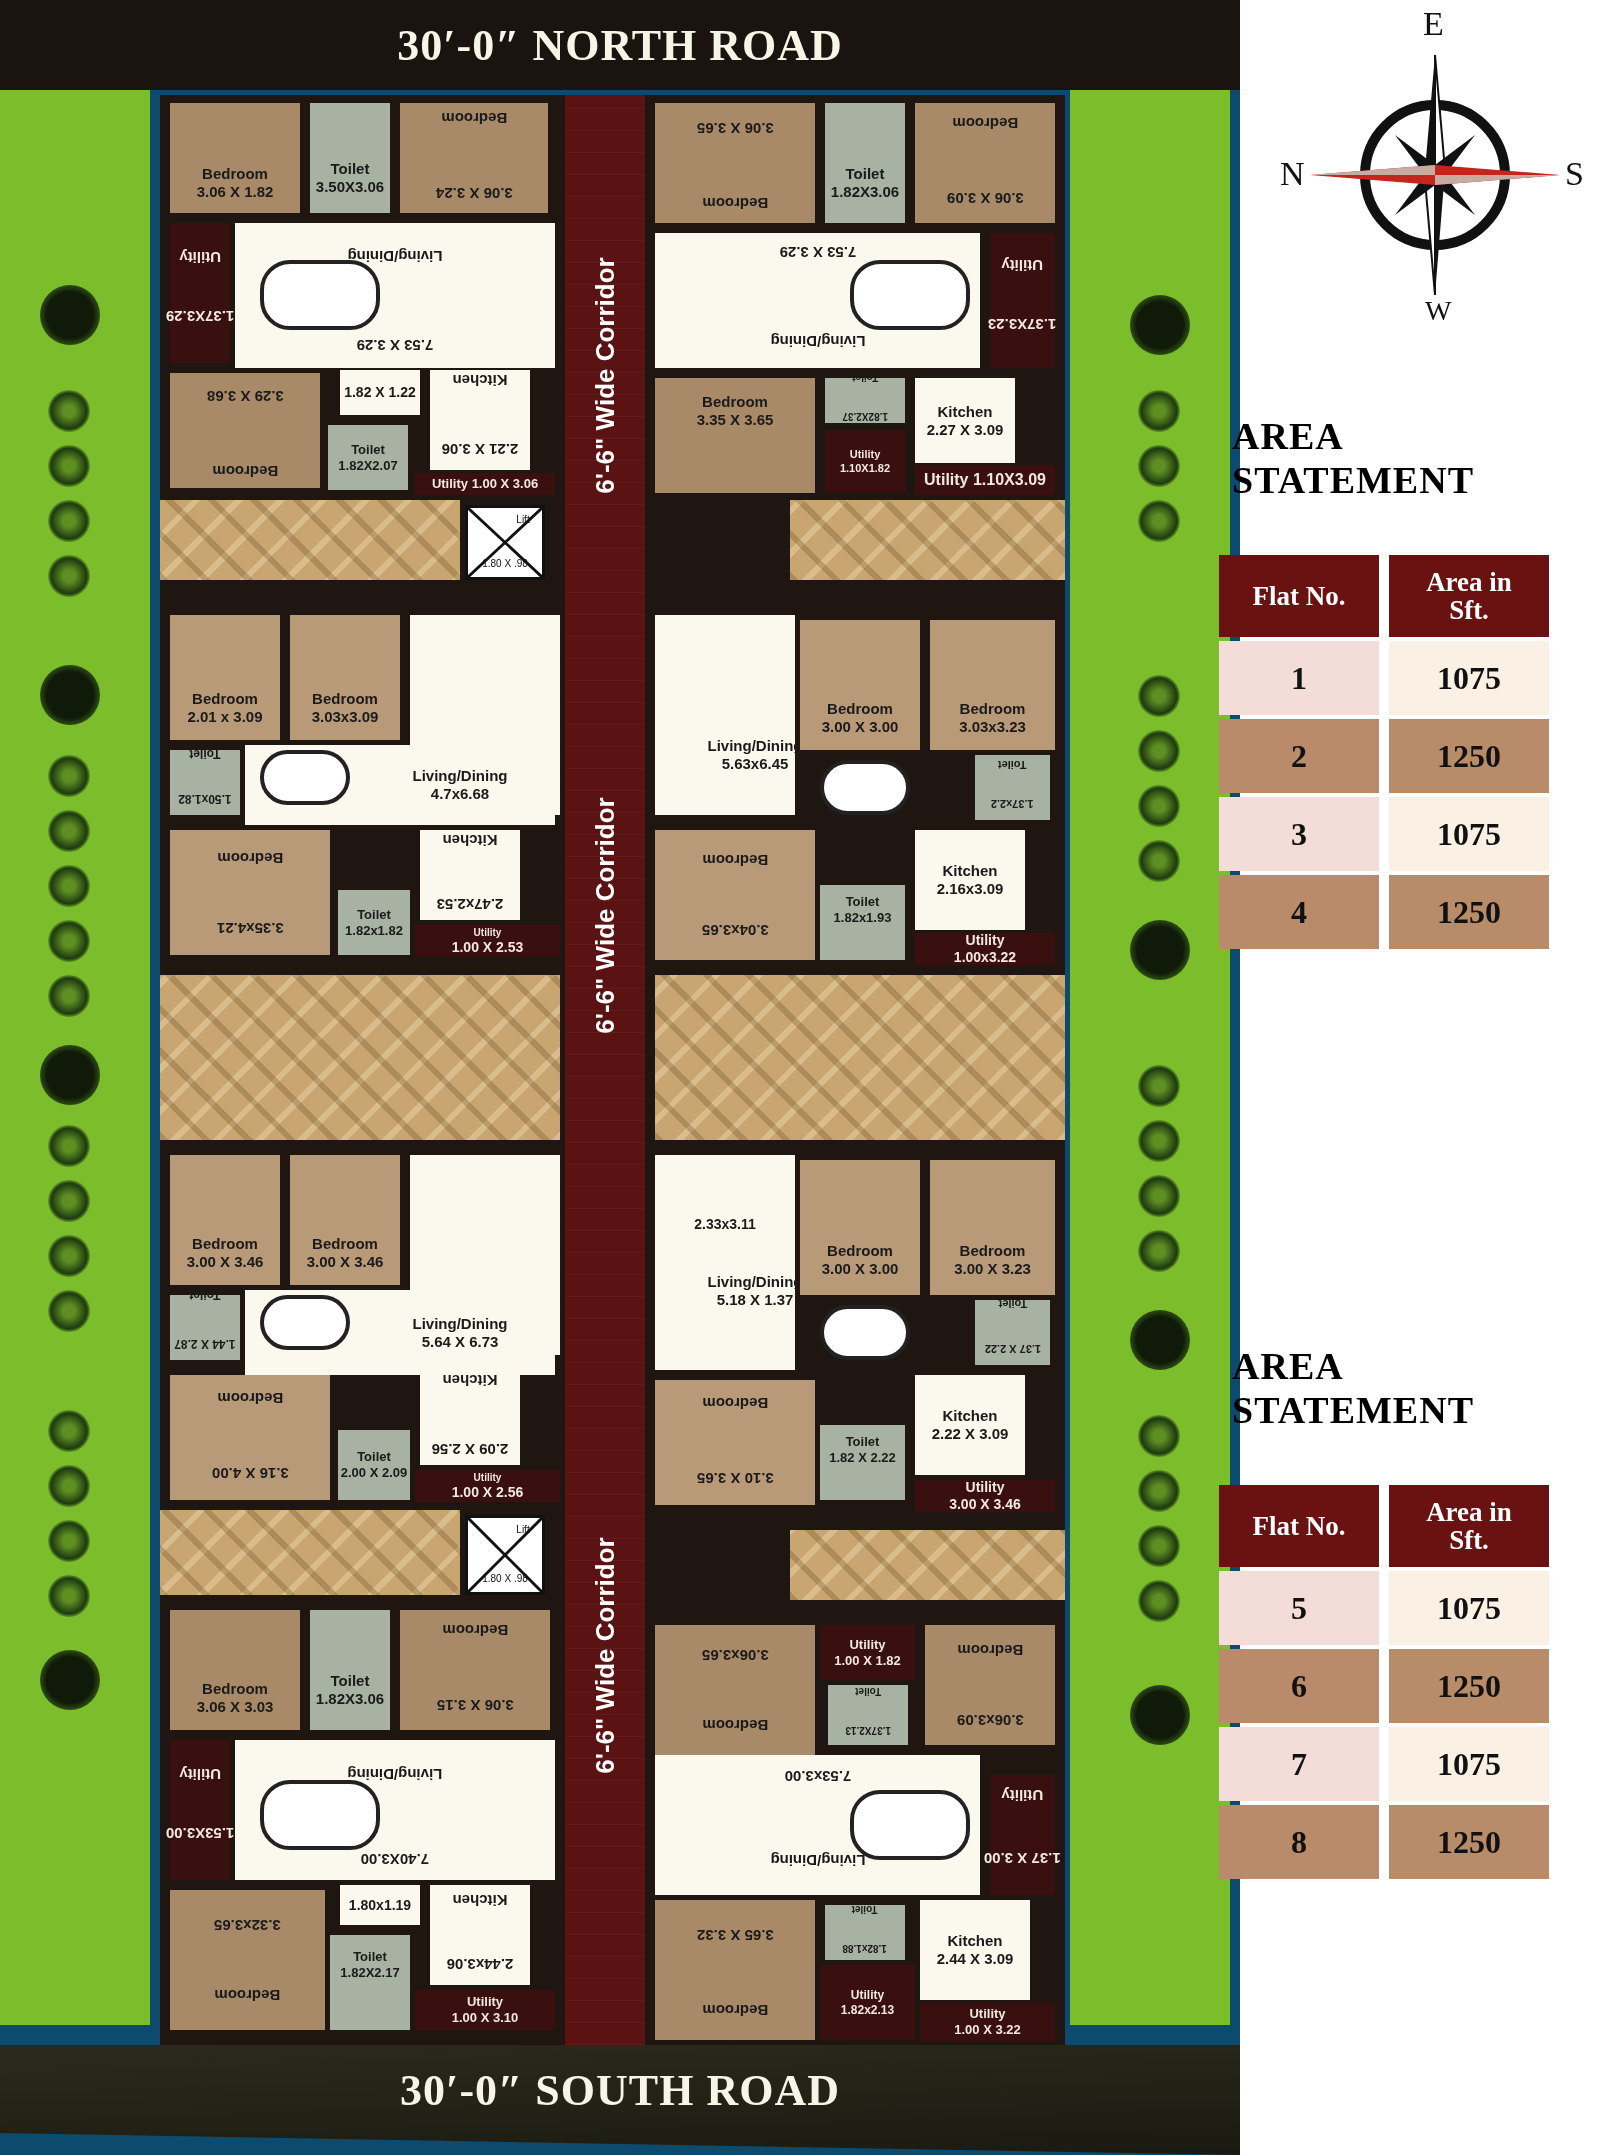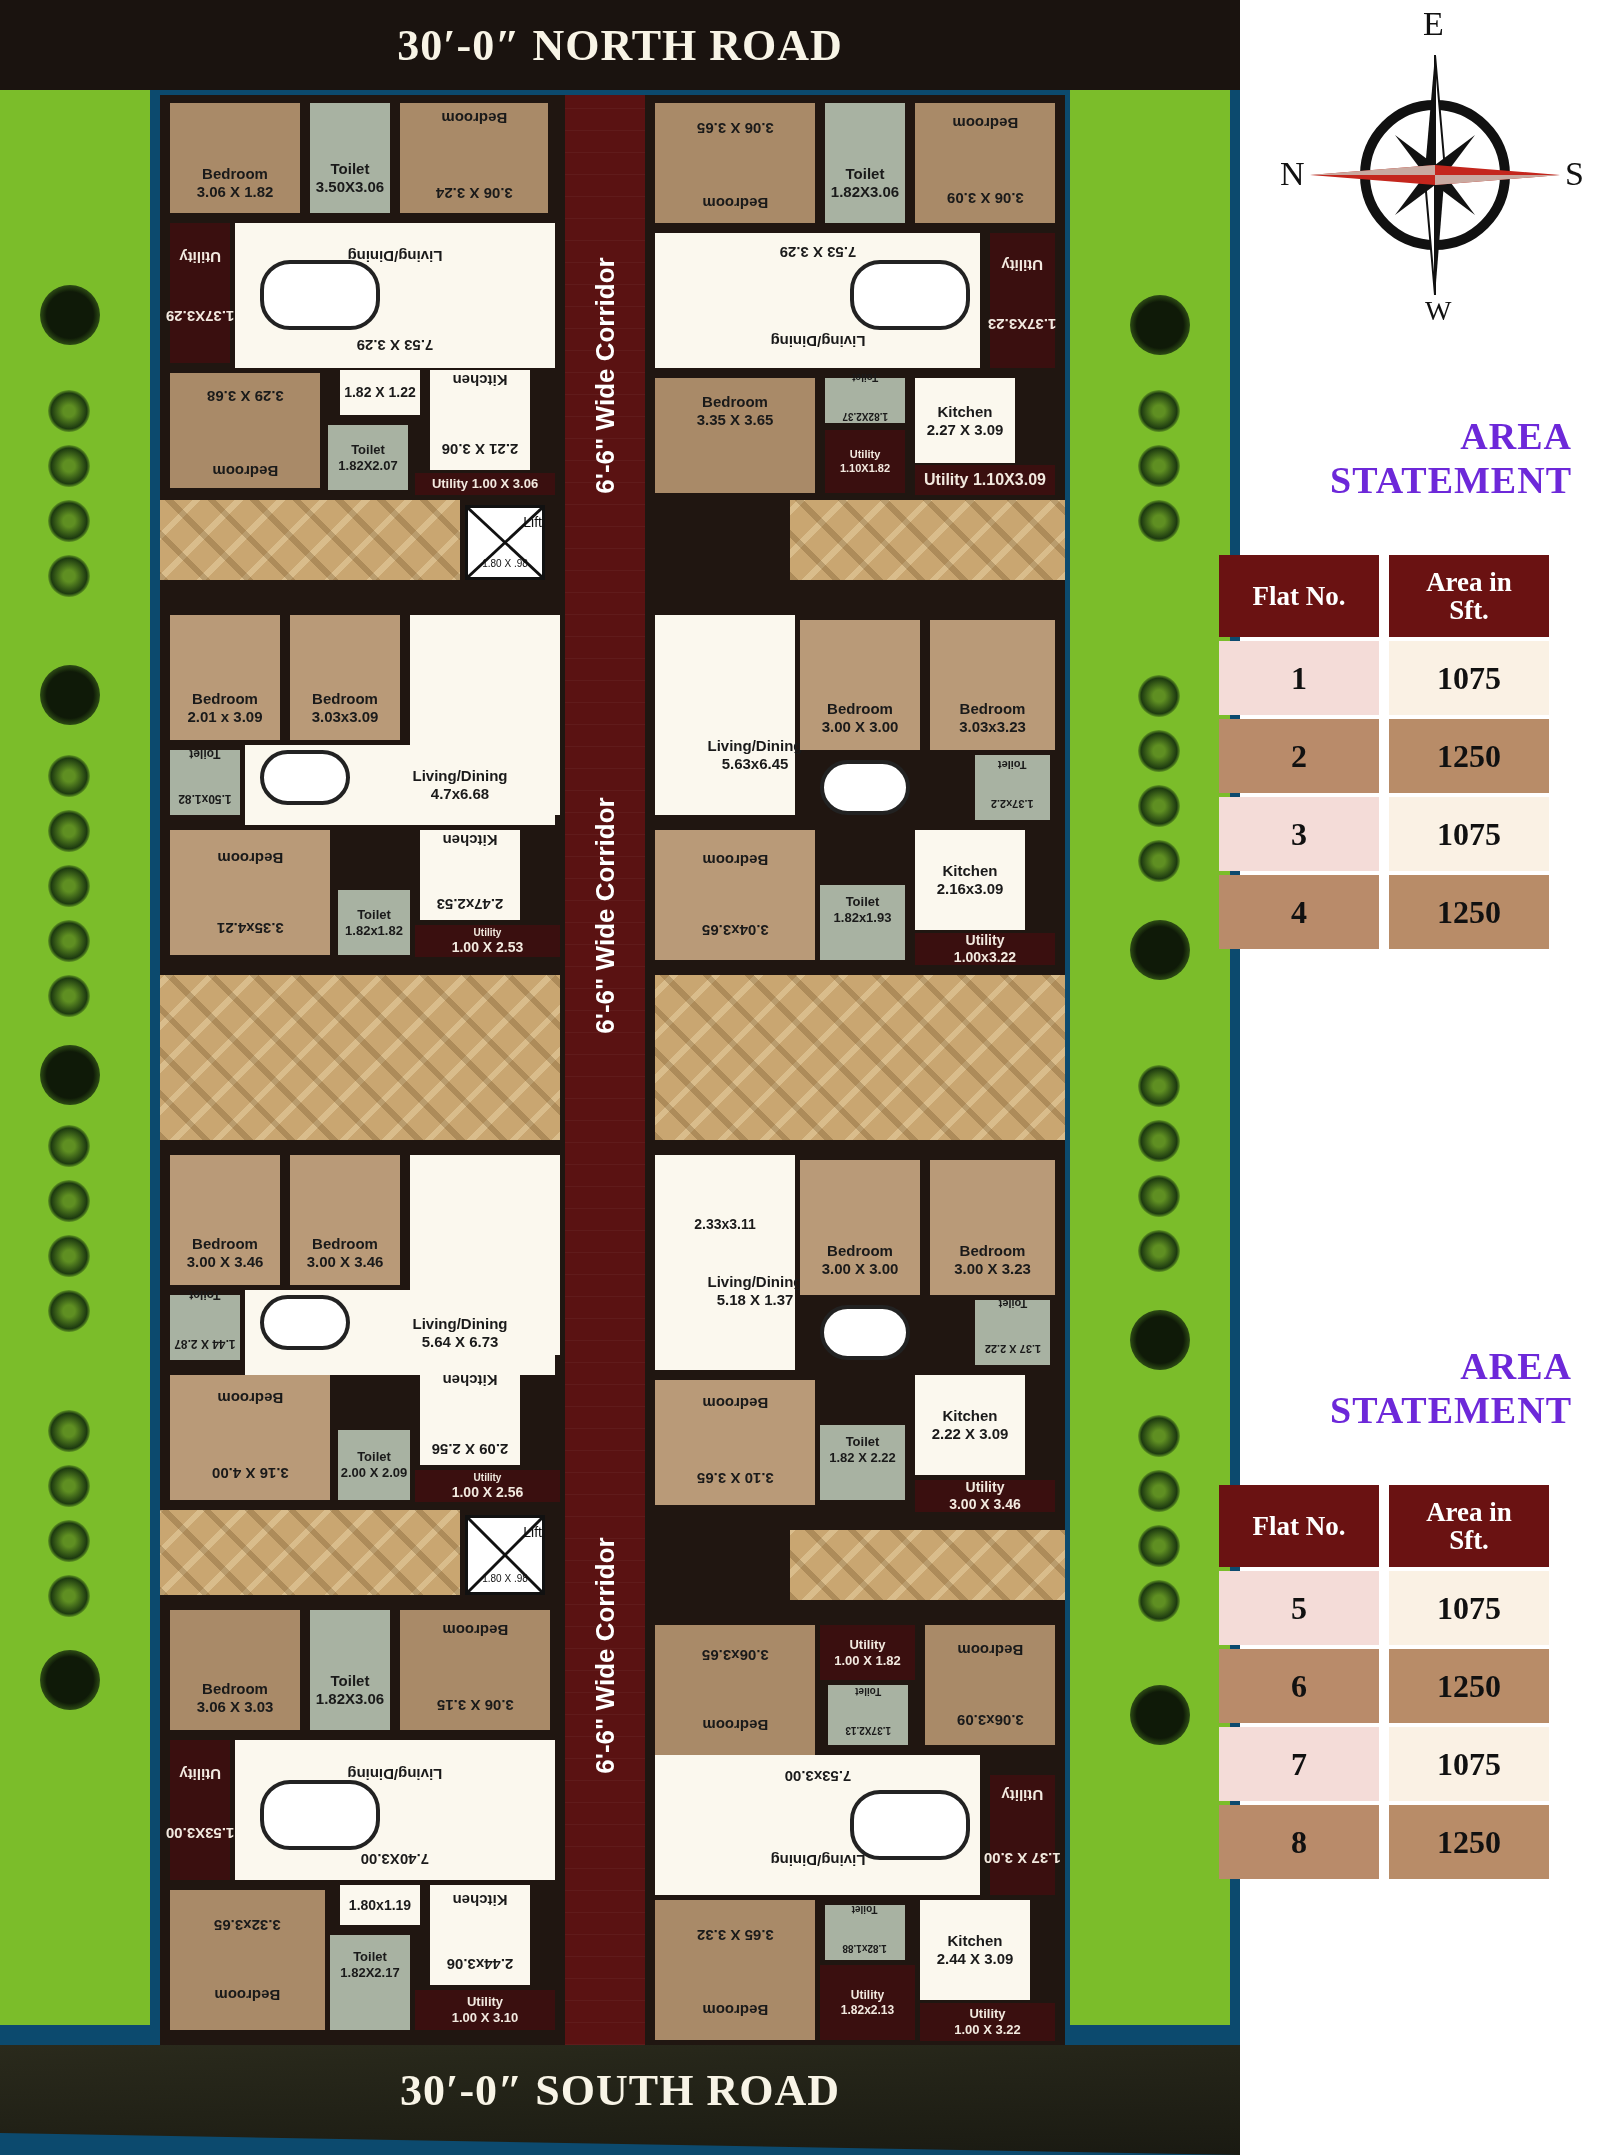--- a/index.html
+++ b/index.html
@@ -23,27 +23,27 @@
   .bed2 { background: #b99a78; }
   .toilet { background: #a8b2a2; }
   .living { background: #fbf8ee; }
   .kitchen { background: #fbf8ee; }
   .utility { background: #3a0f0f; color: #f2e9df; }
   .vert span { display: inline-block; transform: rotate(90deg); white-space: nowrap; }
   .vertl span { display: inline-block; transform: rotate(-90deg); white-space: nowrap; }
   .garden { position: absolute; background: #c9a671; background-image: repeating-linear-gradient(45deg, rgba(90,60,20,0.25) 0 6px, transparent 6px 30px), repeating-linear-gradient(-45deg, rgba(255,240,200,0.3) 0 6px, transparent 6px 30px); }
   .lift { position: absolute; background: #fff; border: 3px solid #111; }
   .lift svg { position: absolute; left: 0; top: 0; width: 100%; height: 100%; }
-  .lift .lbl { position: absolute; left: 0; right: 0; top: 6px; text-align: right; font-size: 14px; color: #111; margin-left: 36px; }
+  .lift .lbl { position: absolute; left: 0; right: 0; top: 6px; text-align: center; font-size: 10px; color: #111; margin-left: 36px; }
   .lift .dim { position: absolute; left: 0; right: 0; bottom: 8px; text-align: center; font-size: 10px; color: #111; }
   .table-icon { position: absolute; width: 120px; height: 70px; border: 4px solid #222; border-radius: 30px; background: #fff; }
   
   .compass { position: absolute; left: 1285px; top: 5px; width: 300px; height: 320px; }
   .compass .lab { position: absolute; font-family: "Liberation Serif", serif; font-size: 34px; color: #111; }
-  .area-title { position: absolute; left: 1232px; width: 340px; text-align: right; font-family: "Liberation Serif", serif; font-weight: bold; font-size: 38px; line-height: 1.15; color: #6d28d9; letter-spacing: 1px; }
+  .area-title { position: absolute; left: 1232px; width: 340px; text-align: left; font-family: "Liberation Serif", serif; font-weight: bold; font-size: 38px; line-height: 1.15; color: #000000; letter-spacing: 1px; }
   .area-table { position: absolute; left: 1219px; width: 330px; }
   .area-table .hdr, .area-table .row { display: flex; gap: 10px; margin-bottom: 4px; }
   .area-table .cell { flex: 1; display: flex; align-items: center; justify-content: center; text-align: center; font-family: "Liberation Serif", serif; font-weight: bold; }
   .area-table .hdr .cell { background: #6a1212; color: #fff; height: 82px; font-size: 27px; line-height: 1.05; }
   .area-table .row .cell { height: 74px; font-size: 32px; color: #111; }
   .area-table .row.light .cell { background: #f4dcd8; }
   .area-table .row.light .cell.v { background: #faf1e4; }
   .area-table .row.dark .cell { background: #b98b6a; }
   .area-table .row.dark .cell.v { background: #b88c68; }
 </style>

